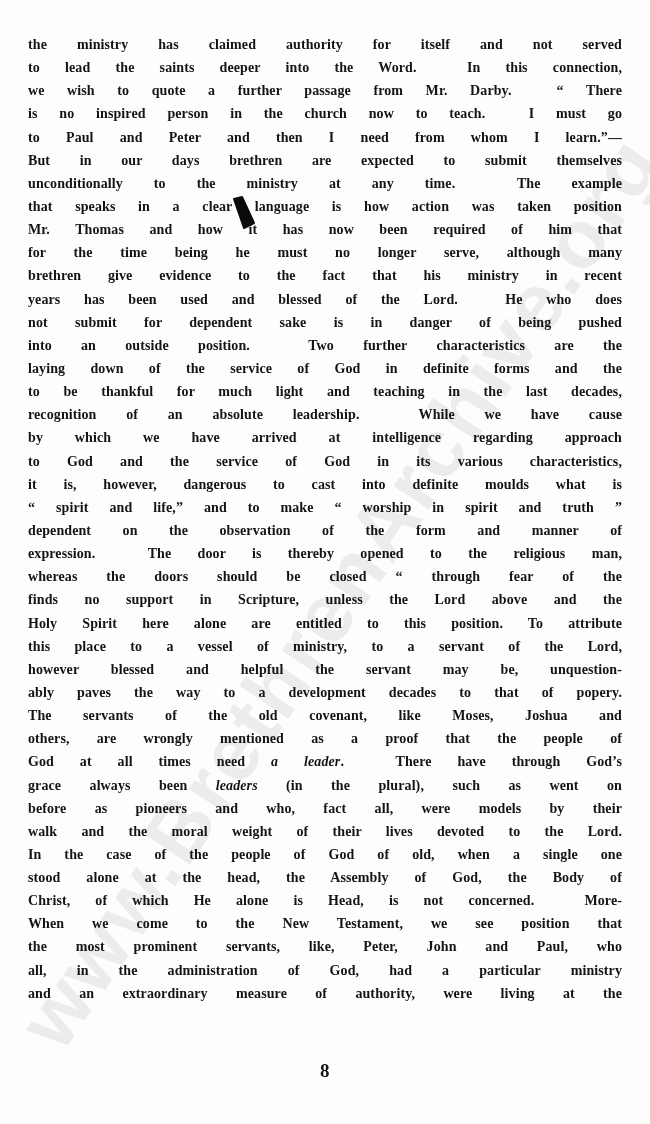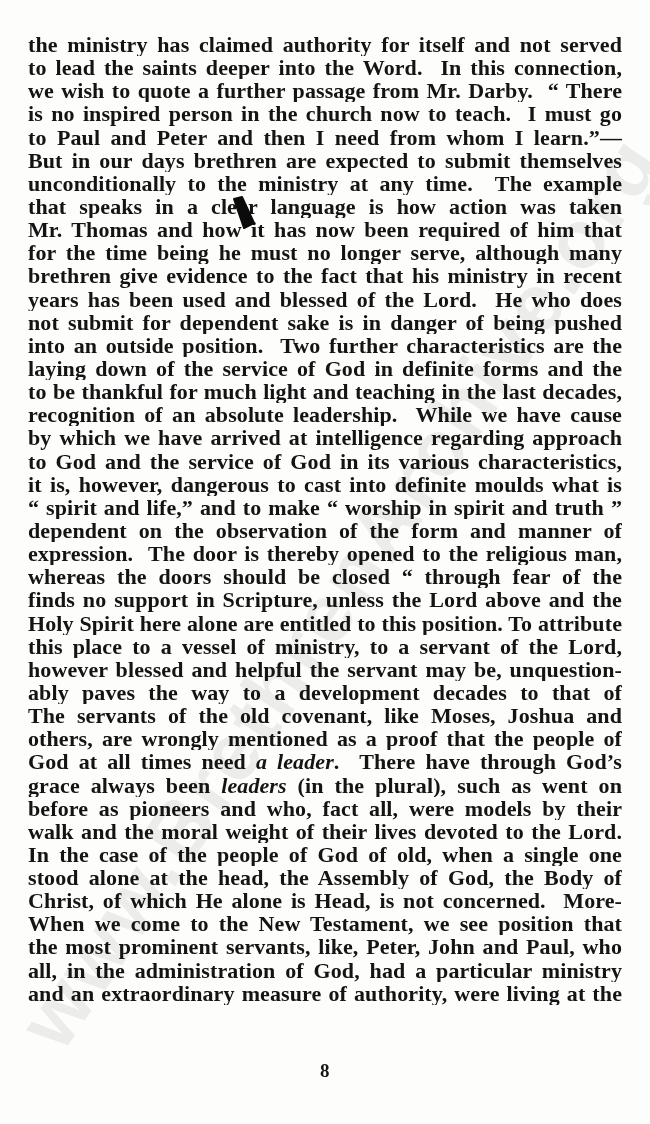--- a/index.html
+++ b/index.html
@@ -36,21 +36,21 @@
     pointer-events: none;
     user-select: none;
   }
   .text-block {
     position: absolute;
     left: 28px;
     top: 33px;
     width: 594px;
   }
   .line {
-    font-size: 22px;
+    font-size: 14px;
     line-height: 23.15px;
     height: 23.15px;
     overflow: hidden;
     text-align: justify;
     text-align-last: justify;
     letter-spacing: 0.1px;
   }
   .line em {
     font-style: italic;
     font-weight: 700;

